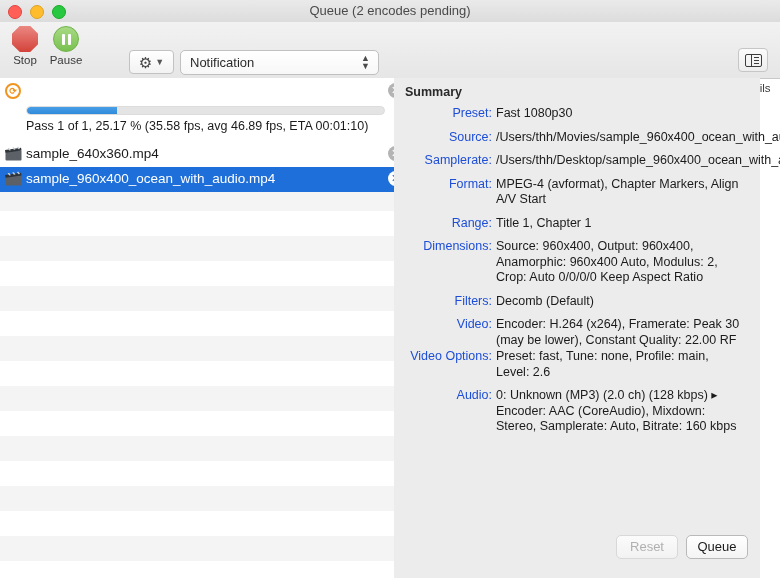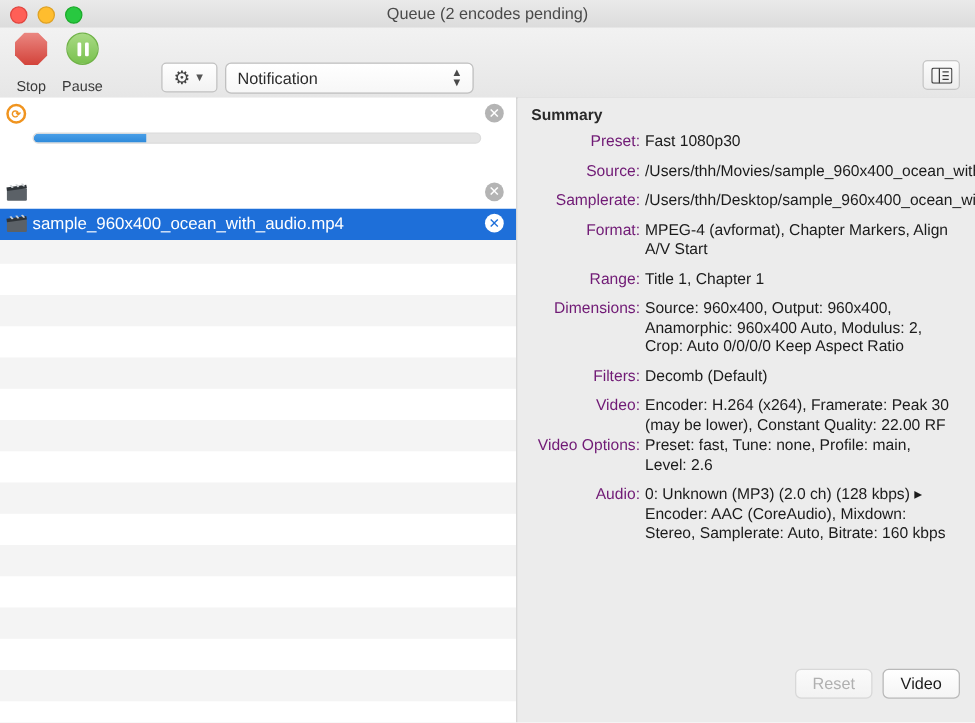--- a/index.html
+++ b/index.html
@@ -43,21 +43,21 @@
     width: 780px; height: 56px;
     background: linear-gradient(#f2f2f2, #e6e6e6);
     border-bottom: 1px solid #c8c8c8;
   }
   .tb-item {
     position: absolute;
     text-align: center;
   }
   .tb-label {
     font-size: 11.5px; color: #3a3a3a;
-    margin-top: 12px; display: block;
+    margin-top: 2px; display: block;
     white-space: nowrap;
   }
 
   .stop-btn { left: 6px; top: 4px; width: 38px; }
   .octagon {
     width: 26px; height: 26px; margin: 0 auto;
     background: #e0473e;
     clip-path: polygon(30% 0%, 70% 0%, 100% 30%, 100% 70%, 70% 100%, 30% 100%, 0% 70%, 0% 30%);
     border-radius: 3px;
   }
@@ -191,37 +191,37 @@
 
   .clapper { display: block; }
 
   .list-divider {
     position: absolute; left: 413px; top: 78px;
     width: 1px; height: 500px; background: #cfcfcf;
   }
 
   
   .summary-panel {
-    position: absolute; left: 414px; top: 78px;
+    position: absolute; left: 394px; top: 78px;
     width: 366px; height: 500px;
     background: #ececec;
   }
   .summary-title {
     position: absolute; left: 11px; top: 7px;
     font-size: 12.5px; font-weight: bold; color: #2a2a2a;
   }
   .sum-table {
     position: absolute; left: 0; top: 28px;
     width: 366px;
   }
   .sum-row { position: absolute; left: 0; width: 366px; }
   .sum-label {
     position: absolute; left: 0; top: 0;
     width: 98px; text-align: right;
-    font-size: 12.5px; color: #701a75;
+    font-size: 12.5px; color: #1d4ed8;
     white-space: nowrap;
   }
   .sum-value {
     position: absolute; left: 102px; top: 0;
     width: 248px;
     font-size: 12.5px; color: #1b1b1b;
     line-height: 15.5px;
   }
 
   
@@ -314,32 +314,34 @@
       <div class="stripe" style="top:408px"></div>
       <div class="stripe" style="top:458px"></div>
     </div>
 
     <div class="qrow row-encoding">
       <div class="spin-icon">⟳</div>
       <div class="close-x">✕</div>
       <div class="progress-track">
         <div class="progress-fill" id="pfill" style="width: 25.17%;"></div>
       </div>
+      <span class="progress-text">Pass 1 of 1, 25.17 % (35.58 fps, avg 46.89 fps, ETA 00:01:10)</span>
     </div>
 
     <div class="qrow row-pending">
       <span class="ficon">
         <svg class="clapper" width="17" height="15" viewBox="0 0 17 15">
           <rect x="0.5" y="4.5" width="16" height="10" rx="1" fill="#5b6167"></rect>
           <polygon points="0,4 16,1.8 16.6,4.6 0.6,6.8" fill="#2f3438"></polygon>
           <polygon points="2.6,2.1 4.3,4.4 5.9,4.2 4.2,1.9" fill="#cfd3d6"></polygon>
           <polygon points="7.2,1.5 8.9,3.8 10.5,3.6 8.8,1.3" fill="#cfd3d6"></polygon>
           <polygon points="11.8,0.9 13.5,3.2 15.1,3.0 13.4,0.7" fill="#cfd3d6"></polygon>
         </svg>
       </span>
+      <span class="name">sample_640x360.mp4</span>
       <div class="close-x">✕</div>
     </div>
 
     <div class="qrow row-selected">
       <span class="ficon">
         <svg class="clapper" width="17" height="15" viewBox="0 0 17 15">
           <rect x="0.5" y="4.5" width="16" height="10" rx="1" fill="#5b6167"></rect>
           <polygon points="0,4 16,1.8 16.6,4.6 0.6,6.8" fill="#2f3438"></polygon>
           <polygon points="2.6,2.1 4.3,4.4 5.9,4.2 4.2,1.9" fill="#cfd3d6"></polygon>
           <polygon points="7.2,1.5 8.9,3.8 10.5,3.6 8.8,1.3" fill="#cfd3d6"></polygon>
@@ -391,16 +393,16 @@
           <div class="sum-label">Video Options:</div>
           <div class="sum-value">Preset: fast, Tune: none, Profile: main, Level: 2.6</div>
         </div>
         <div class="sum-row" style="top: 282px;">
           <div class="sum-label">Audio:</div>
           <div class="sum-value">0: Unknown (MP3) (2.0 ch) (128 kbps) ▸ Encoder: AAC (CoreAudio), Mixdown: Stereo, Samplerate: Auto, Bitrate: 160 kbps</div>
         </div>
       </div>
 
     <div class="btn btn-reset">Reset</div>
-    <div class="btn btn-edit">Video</div>
+    <div class="btn btn-edit">Queue</div>
   </div>
 
 </div>
 
 </body></html>

